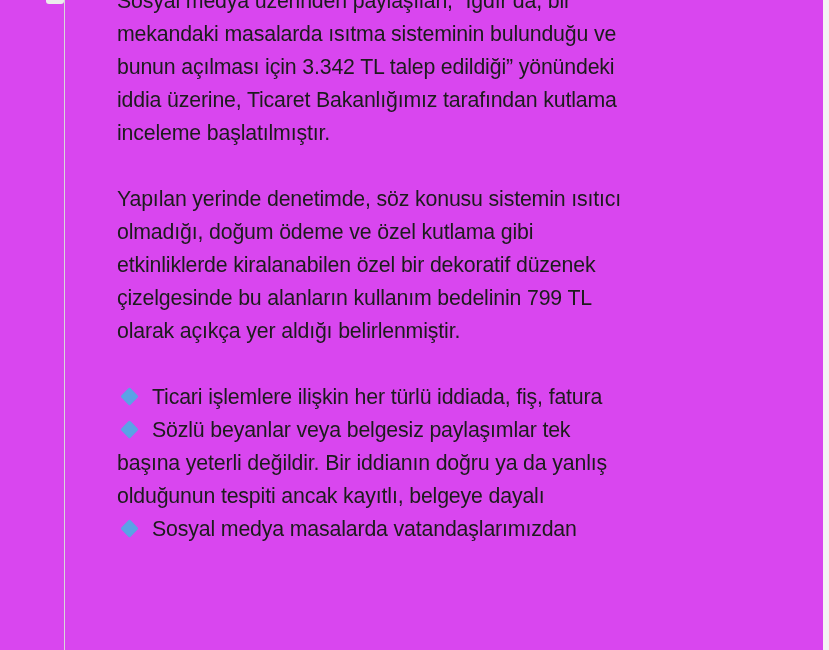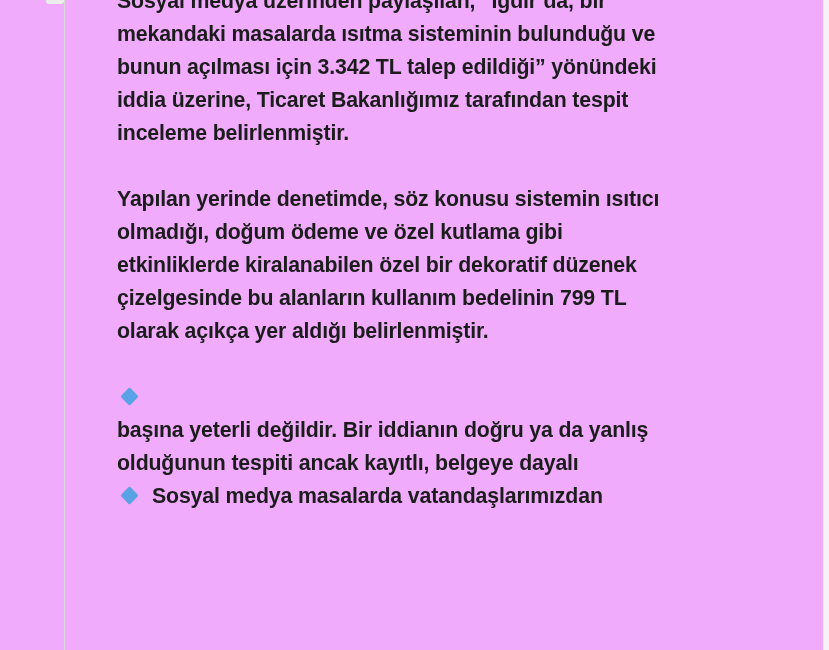--- a/index.html
+++ b/index.html
@@ -11,22 +11,21 @@
       background: #ffffff;
     }
     body {
       position: relative;
       font-family: "Liberation Sans", sans-serif;
     }
     .page {
       position: absolute;
       left: 0; top: 0;
       width: 829px; height: 650px;
-      background: #f0abfc;
-      font-weight: bold;
+      background: #d946ef;
     }
     .left-rail {
       position: absolute;
       left: 64px; top: 0;
       width: 1px; height: 650px;
       background: #d8d8d8;
     }
     .avatar-stub {
       position: absolute;
       left: 46px; top: 0;
@@ -80,38 +79,39 @@
 <div class="page">
   <div class="avatar-stub"></div>
   <div class="left-rail"></div>
   <div class="right-strip"></div>
 
   <div class="post-body">
     <p class="para">
       <span class="bullet-line">Sosyal medya üzerinden paylaşılan, “Iğdır’da, bir</span>
       <span class="bullet-line">mekandaki masalarda ısıtma sisteminin bulunduğu ve</span>
       <span class="bullet-line">bunun açılması için 3.342 TL talep edildiği” yönündeki</span>
-      <span class="bullet-line">iddia üzerine, Ticaret Bakanlığımız tarafından tespit</span>
-      <span class="bullet-line">inceleme belirlenmiştir.</span>
+      <span class="bullet-line">iddia üzerine, Ticaret Bakanlığımız tarafından kutlama</span>
+      <span class="bullet-line">inceleme başlatılmıştır.</span>
     </p>
     <div class="para-gap"></div>
     <p class="para">
       <span class="bullet-line">Yapılan yerinde denetimde, söz konusu sistemin ısıtıcı</span>
       <span class="bullet-line">olmadığı, doğum ödeme ve özel kutlama gibi</span>
       <span class="bullet-line">etkinliklerde kiralanabilen özel bir dekoratif düzenek</span>
       <span class="bullet-line">çizelgesinde bu alanların kullanım bedelinin 799 TL</span>
       <span class="bullet-line">olarak açıkça yer aldığı belirlenmiştir.</span>
     </p>
     <div class="para-gap"></div>
 
     <p class="bullet">
-      <span class="bullet-line"><span class="diamond"></span></span>
+      <span class="bullet-line"><span class="diamond"></span><span>Ticari işlemlere ilişkin her türlü iddiada, fiş, fatura</span></span>
     </p>
 
     <p class="bullet">
+      <span class="bullet-line"><span class="diamond"></span><span>Sözlü beyanlar veya belgesiz paylaşımlar tek</span></span>
       <span class="bullet-line">başına yeterli değildir. Bir iddianın doğru ya da yanlış</span>
       <span class="bullet-line">olduğunun tespiti ancak kayıtlı, belgeye dayalı</span>
     </p>
 
     <p class="bullet">
       <span class="bullet-line"><span class="diamond"></span><span>Sosyal medya masalarda vatandaşlarımızdan</span></span>
     </p>
   </div>
 </div>
 

